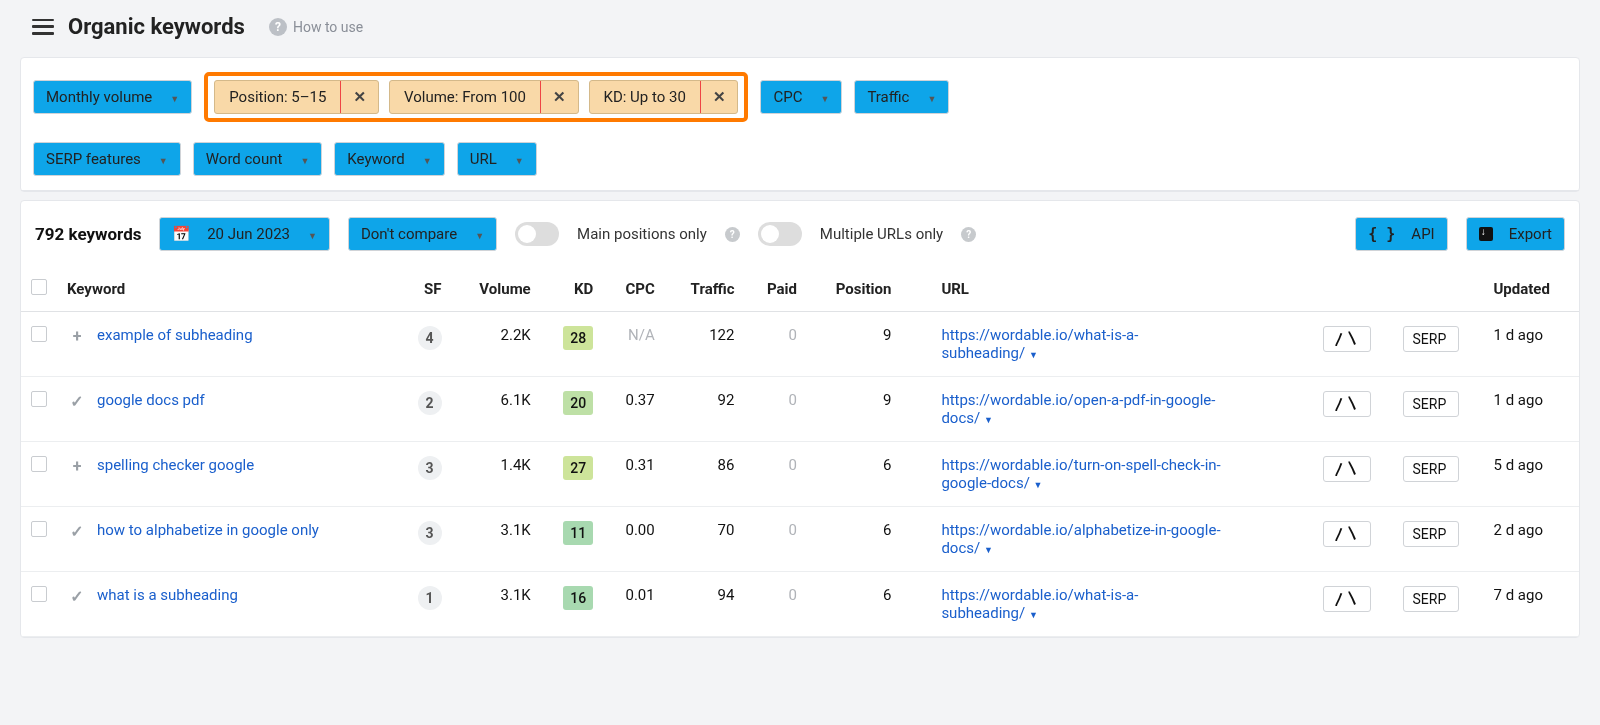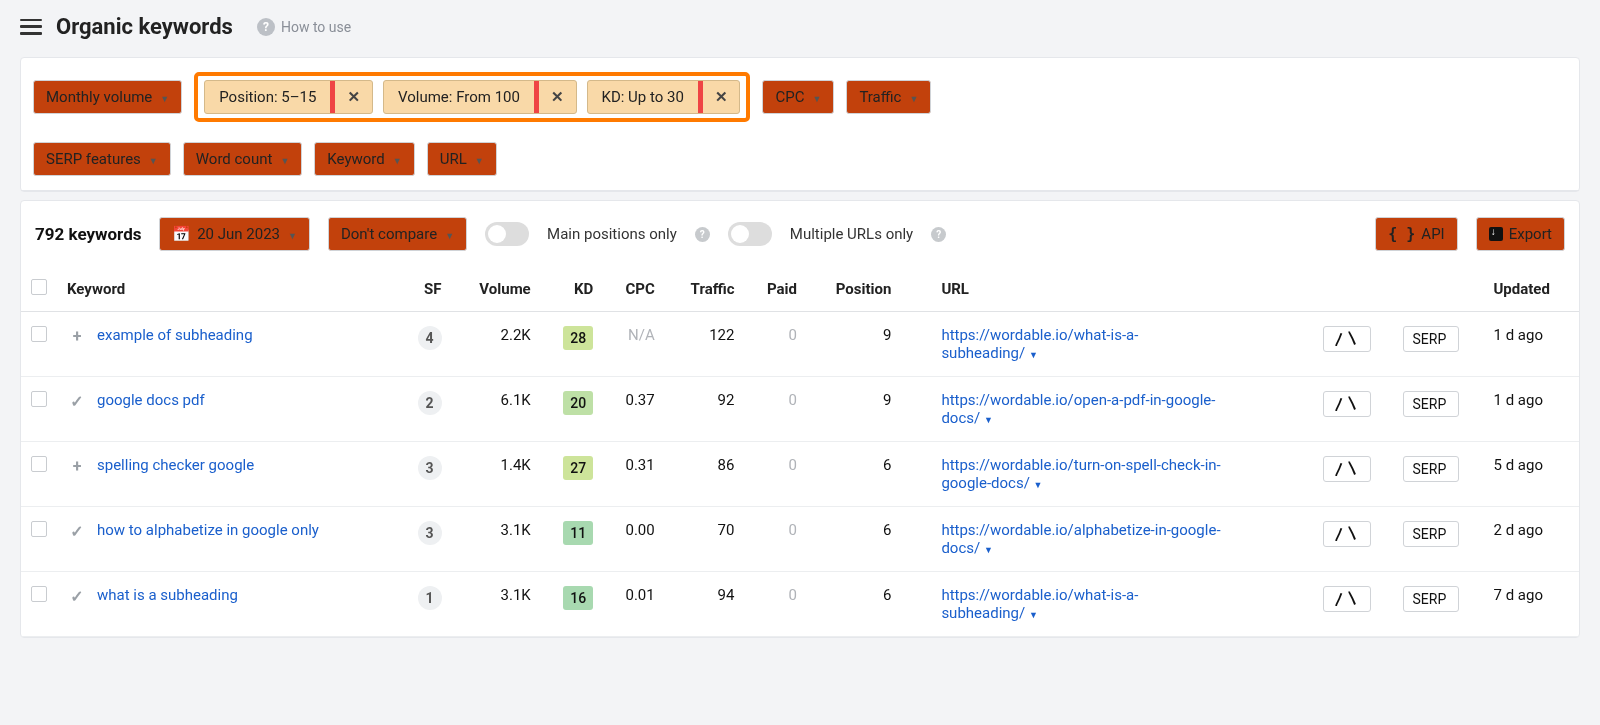--- a/index.html
+++ b/index.html
@@ -1,33 +1,33 @@
 <!DOCTYPE html>
 <html><head>
 <meta charset="utf-8">
 <style>
   * { box-sizing: border-box; margin: 0; padding: 0; }
   body { font-family: -apple-system, BlinkMacSystemFont, "Segoe UI", Roboto, sans-serif; background: #f3f4f6; color: #111; font-size: 14px; }
-  .topbar { display: flex; align-items: center; gap: 14px; padding: 14px 20px 10px; }
+  .topbar { display: flex; align-items: center; gap: 14px; padding: 14px 32px 10px; }
   .hamburger { width: 22px; height: 16px; display: flex; flex-direction: column; justify-content: space-between; cursor: pointer; }
   .hamburger span { height: 2.5px; background: #333; border-radius: 1px; }
   .page-title { font-size: 22px; font-weight: 700; color: #222; }
   .howto { display: flex; align-items: center; gap: 6px; color: #8a8f98; margin-left: 10px; }
   .help-icon { width: 18px; height: 18px; border-radius: 50%; background: #bcc0c6; color: #fff; display: inline-flex; align-items: center; justify-content: center; font-size: 12px; font-weight: 700; }
 
   .panel { background: #fff; margin: 8px 20px; border-radius: 4px; border: 1px solid #e5e7eb; }
   .filters { display: flex; flex-wrap: wrap; gap: 10px 12px; padding: 14px 12px; border-bottom: 1px solid #e5e7eb; align-items: center; }
-  .btn { display: inline-flex; align-items: center; gap: 6px; border: 1px solid #d0d3d7; border-radius: 3px; padding: 7px 12px; background: #c2410c; cursor: pointer; font-size: 15px; color: #222; }
+  .btn { display: inline-flex; align-items: center; gap: 16px; border: 1px solid #d0d3d7; border-radius: 3px; padding: 7px 12px; background: #0ea5e9; cursor: pointer; font-size: 15px; color: #222; }
   .btn .caret::after { content: "▼"; font-size: 9px; color: #555; margin-left: 2px; }
   .flag { width: 18px; height: 12px; background: linear-gradient(#B22234 0 15%, #fff 15% 30%, #B22234 30% 45%, #fff 45% 60%, #B22234 60% 75%, #fff 75% 90%, #B22234 90%); position: relative; border: 1px solid #c0c3c9; }
   .flag::before { content: ""; position: absolute; top: 0; left: 0; width: 40%; height: 55%; background: #3C3B6E; }
 
   .highlight-box { border: 4px solid #ff7a00; border-radius: 5px; display: inline-flex; gap: 10px; padding: 4px 6px; }
   .chip { display: inline-flex; align-items: center; background: #f9d9a8; border: 1px solid #d4b98a; border-radius: 3px; font-size: 15px; color: #222; }
-  .chip .chip-label { padding: 7px 14px; border-right: 5px solid #ef4444; }
+  .chip .chip-label { padding: 7px 14px; border-right: 1px solid #ef4444; }
   .chip .chip-x { padding: 7px 12px; cursor: pointer; font-weight: 700; color: #444; }
 
   .toolbar { display: flex; align-items: center; gap: 18px; padding: 16px 14px; flex-wrap: wrap; }
   .kw-count { font-size: 17px; font-weight: 700; }
   .switch { width: 44px; height: 24px; background: #ddd; border-radius: 12px; position: relative; cursor: pointer; }
   .switch::after { content: ""; position: absolute; top: 3px; left: 3px; width: 18px; height: 18px; border-radius: 50%; background: #fff; }
   .muted { color: #333; font-size: 15px; }
   .spacer { flex: 1; }
   .icon-api::before { content: "{ }"; font-family: monospace; font-weight: bold; }
   .icon-dl { width: 14px; height: 14px; background: #111; display: inline-block; border-radius: 2px; position: relative; }

